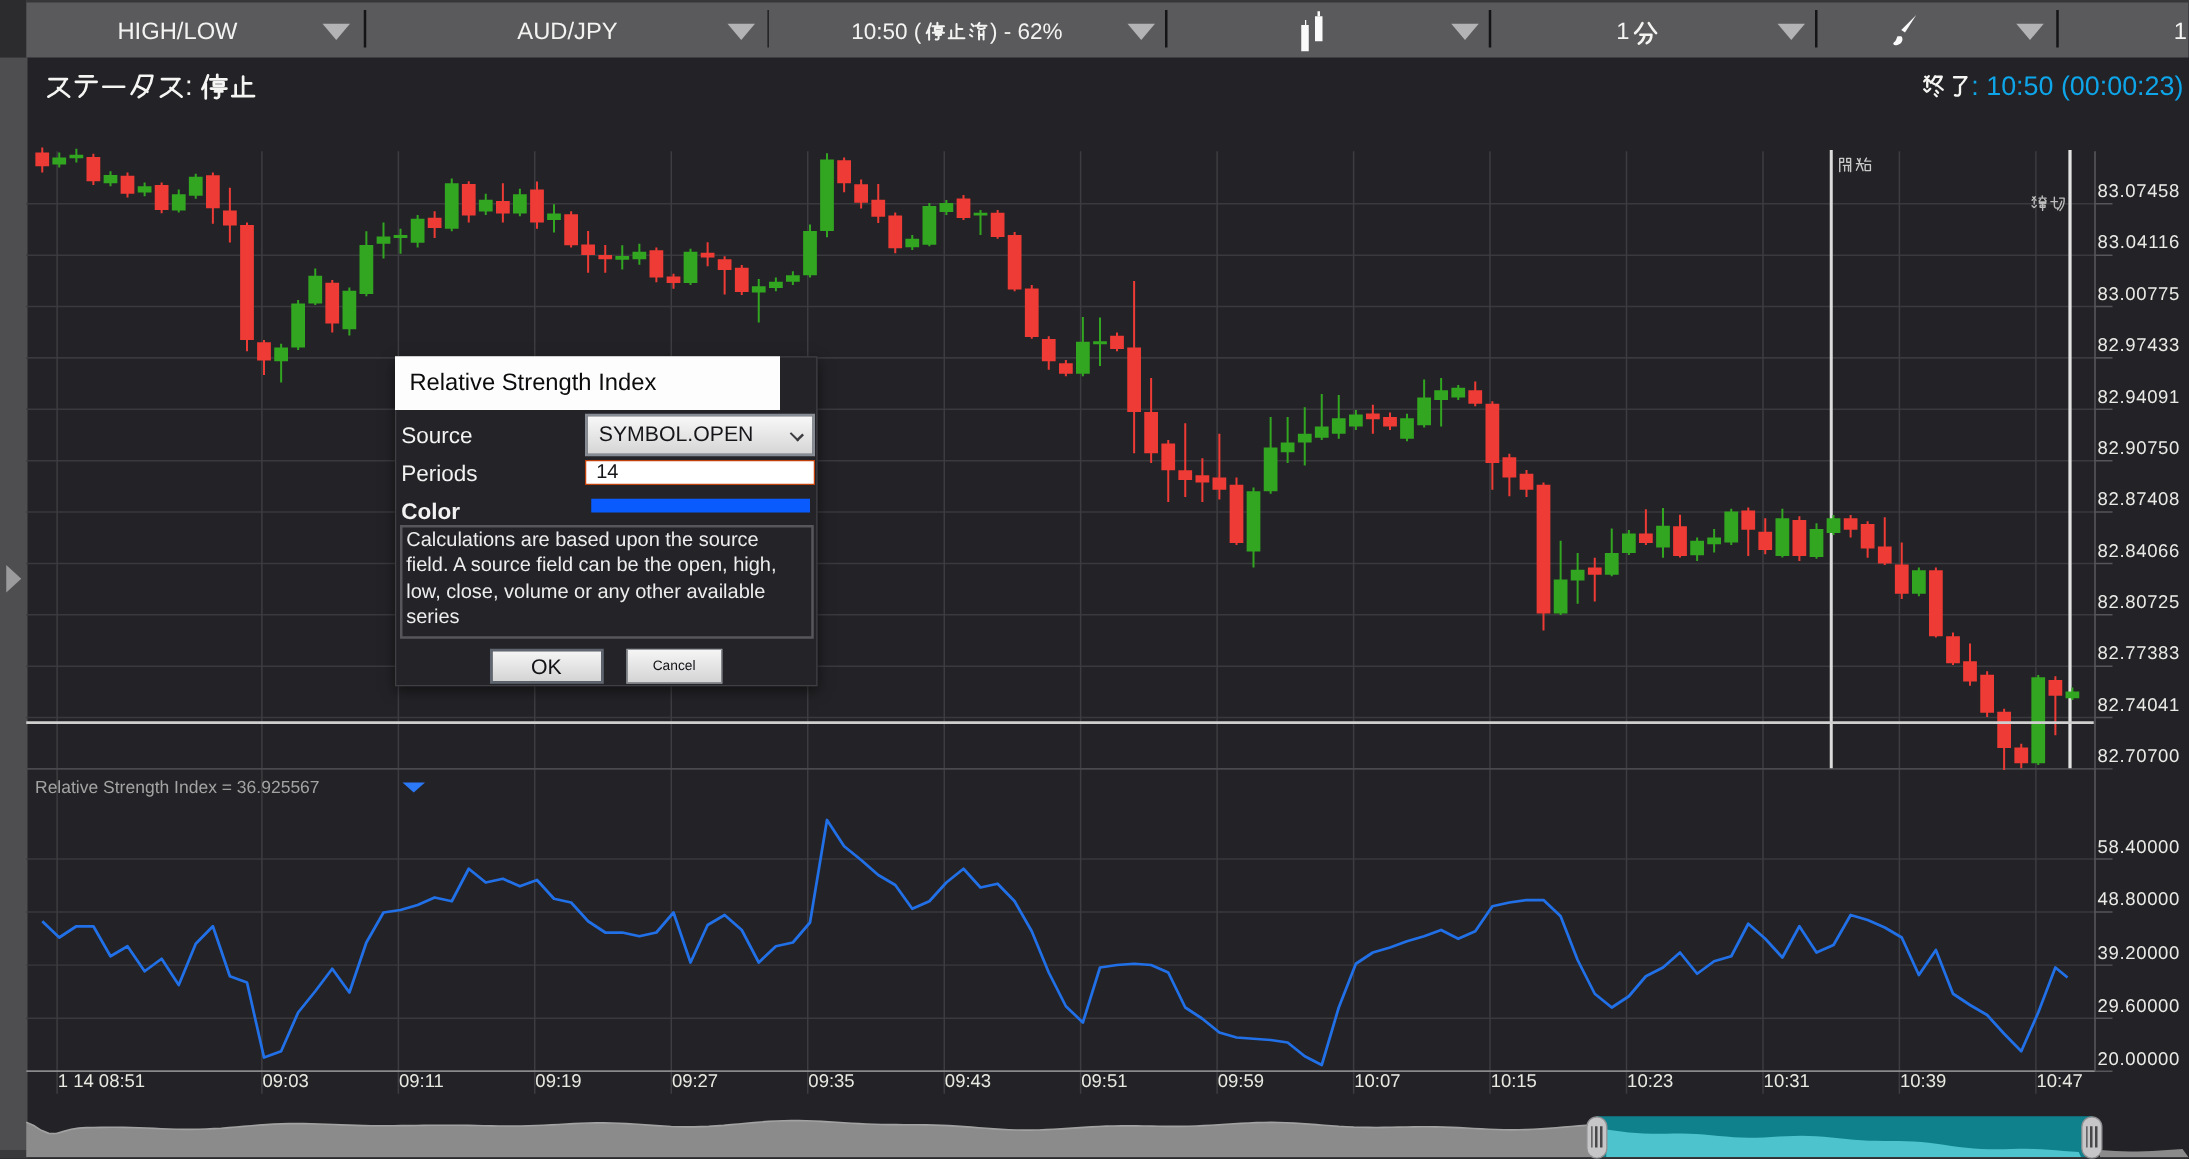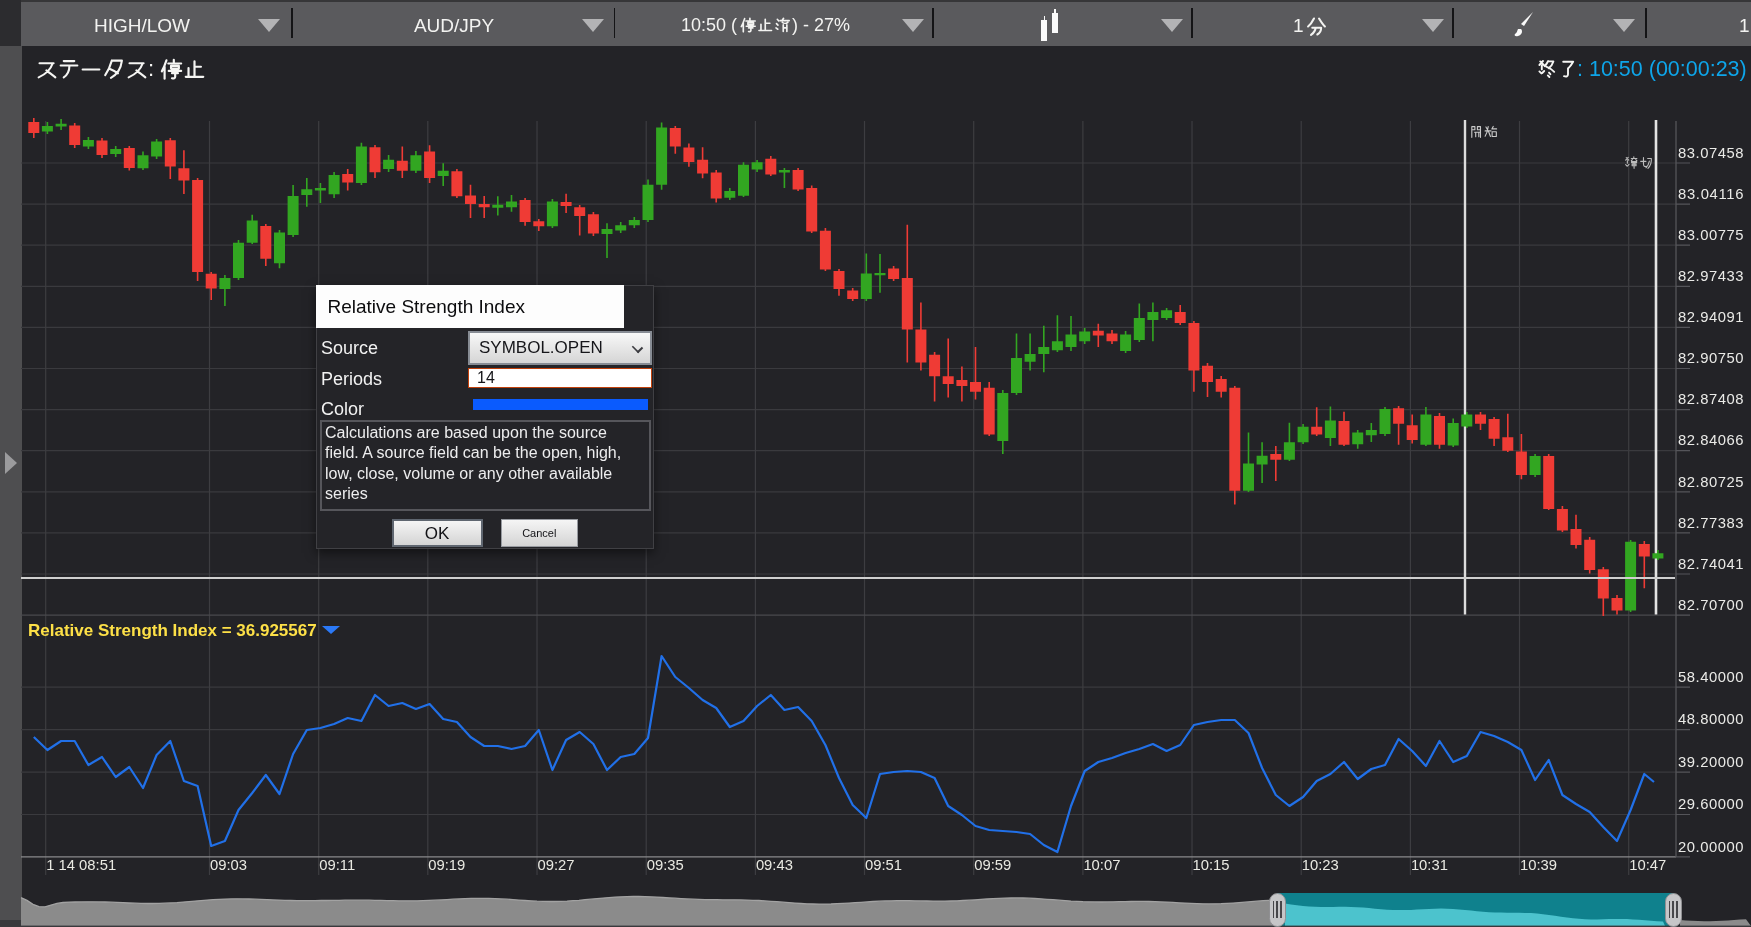--- a/index.html
+++ b/index.html
@@ -70,21 +70,21 @@
 <div style="position:absolute;left:681px;top:15px;font-size:18px;color:#f3f3f1;white-space:nowrap;">10:50 (</div>
 <svg style="position:absolute;left:740px;top:17px" width="16.5" height="16.5" viewBox="0 0 100 100">
     <path d="M28,10C22,28 16,44 8,58 M20,38V90 M60,8V18 M36,24H92 M48,34H82V46H48Z M38,56H92 M52,66H78 M66,56V82C66,88 60,90 52,88" stroke="#f3f3f1" stroke-width="10" fill="none" stroke-linecap="round" stroke-linejoin="round"></path>
   </svg>
 <svg style="position:absolute;left:757px;top:17px" width="16.5" height="16.5" viewBox="0 0 100 100">
     <path d="M12,82H88 M50,14V82 M24,44V82 M50,38H78" stroke="#f3f3f1" stroke-width="10" fill="none" stroke-linecap="round" stroke-linejoin="round"></path>
   </svg>
 <svg style="position:absolute;left:774px;top:17px" width="16.5" height="16.5" viewBox="0 0 100 100">
     <path d="M20,14L29,24 M15,40L24,49 M12,66L23,74 M38,22H92 M58,8L50,20 M50,32C58,40 74,40 84,32 M56,48V88 M78,48V88 M56,66H78" stroke="#f3f3f1" stroke-width="10" fill="none" stroke-linecap="round" stroke-linejoin="round"></path>
   </svg>
-<div style="position:absolute;left:792px;top:15px;font-size:18px;color:#f3f3f1;white-space:nowrap;">) - 27%</div>
+<div style="position:absolute;left:792px;top:15px;font-size:18px;color:#f3f3f1;white-space:nowrap;">) - 62%</div>
 <div style="position:absolute;left:1293px;top:15px;font-size:19px;color:#f3f3f1;white-space:nowrap;">1</div>
 <svg style="position:absolute;left:1306px;top:16px" width="21" height="21" viewBox="0 0 100 100">
     <path d="M38,12C30,28 20,42 10,50 M62,12C72,28 82,42 90,50 M30,56H72C72,72 66,82 54,88 M46,56C44,70 36,82 24,90" stroke="#f3f3f1" stroke-width="10" fill="none" stroke-linecap="round" stroke-linejoin="round"></path>
   </svg>
 <div style="position:absolute;left:1739px;top:15px;font-size:19px;color:#f3f3f1;white-space:nowrap;">1</div>
 <div class="tri" style="left:258px;top:19px"></div>
 <div class="tri" style="left:581.6px;top:19px"></div>
 <div class="tri" style="left:901.8px;top:19px"></div>
 <div class="tri" style="left:1160.5px;top:19px"></div>
 <div class="tri" style="left:1421.7px;top:19px"></div>
@@ -131,33 +131,33 @@
   </svg>
 <svg style="position:absolute;left:1484px;top:125px" width="14" height="14" viewBox="0 0 100 100">
     <path d="M30,12C27,38 18,64 8,80 M8,42H50 M14,14C28,36 40,60 46,82 M66,10L56,28 M56,28H90 M58,48H88V82H58Z" stroke="#c9c9c9" stroke-width="8" fill="none" stroke-linecap="round" stroke-linejoin="round"></path>
   </svg>
 <svg style="position:absolute;left:1624px;top:156px" width="14" height="14" viewBox="0 0 100 100">
     <path d="M70,6V14 M52,18H92 M60,26L52,34 M84,26L92,34 M54,40H90V48H54Z M72,40V88 M58,58H86V70H58Z M30,10L12,30 M16,12L34,30 M24,32V52 M12,62L22,72 M36,60L26,70" stroke="#bcbcbc" stroke-width="8" fill="none" stroke-linecap="round" stroke-linejoin="round"></path>
   </svg>
 <svg style="position:absolute;left:1639px;top:156px" width="14" height="14" viewBox="0 0 100 100">
     <path d="M12,38H50 M32,12V58C32,72 40,78 52,74 M62,18H88C90,44 84,68 64,88 M74,36C70,56 62,72 50,84" stroke="#bcbcbc" stroke-width="8" fill="none" stroke-linecap="round" stroke-linejoin="round"></path>
   </svg>
-<div style="position:absolute;left:28px;top:621px;font-size:17px;color:#fde047;white-space:nowrap;font-weight:bold;">Relative Strength Index = 36.925567</div>
+<div style="position:absolute;left:28px;top:621px;font-size:14px;color:#a3a3a3;white-space:nowrap;">Relative Strength Index = 36.925567</div>
 <div style="position:absolute;left:322px;top:626px;width:0;height:0;border-left:9px solid transparent;border-right:9px solid transparent;border-top:8px solid #2b79f7"></div>
 <div style="position:absolute;left:1268.5px;top:892.5px;width:17px;height:34px;border-radius:8.5px;background:#c6c6c8;border:1px solid #8f8f92"></div>
 <div style="position:absolute;left:1272.5px;top:901px;width:1.5px;height:17px;background:#47474a"></div>
 <div style="position:absolute;left:1276.25px;top:901px;width:1.5px;height:17px;background:#47474a"></div>
 <div style="position:absolute;left:1280.0px;top:901px;width:1.5px;height:17px;background:#47474a"></div>
 <div style="position:absolute;left:1664.5px;top:892.5px;width:17px;height:34px;border-radius:8.5px;background:#c6c6c8;border:1px solid #8f8f92"></div>
 <div style="position:absolute;left:1668.5px;top:901px;width:1.5px;height:17px;background:#47474a"></div>
 <div style="position:absolute;left:1672.25px;top:901px;width:1.5px;height:17px;background:#47474a"></div>
 <div style="position:absolute;left:1676.0px;top:901px;width:1.5px;height:17px;background:#47474a"></div>
 <div style="position:absolute;left:315.5px;top:284.5px;width:338px;height:264.5px;background:#242428;border:1px solid #404044;box-shadow:0 4px 10px rgba(0,0,0,.5)"></div>
 <div style="position:absolute;left:315.5px;top:284.5px;width:308px;height:43.5px;background:#fdfdfd;color:#0c0c0e;font-size:19px;line-height:43.5px;padding-left:12px">Relative Strength Index</div>
 <div style="position:absolute;left:321.0px;top:338px;font-size:18px;color:#f2f2f2;white-space:nowrap;">Source</div>
 <div style="position:absolute;left:321.0px;top:368.5px;font-size:18px;color:#f2f2f2;white-space:nowrap;">Periods</div>
-<div style="position:absolute;left:321.0px;top:399px;font-size:18px;color:#f2f2f2;white-space:nowrap;">Color</div>
+<div style="position:absolute;left:321.0px;top:399px;font-size:18px;color:#f2f2f2;white-space:nowrap;font-weight:bold;">Color</div>
 <div style="position:absolute;left:468px;top:331px;width:184px;height:34px;background:linear-gradient(#f8f8f8,#d5d5d5);border:2px solid #878c94;color:#16161a;font-size:17px;line-height:30px;padding-left:9px">SYMBOL.OPEN</div>
 <div style="position:absolute;left:633px;top:343px;width:9px;height:9px;border-right:2px solid #3c3c40;border-bottom:2px solid #3c3c40;transform:rotate(45deg) scale(1,.8)"></div>
 <div style="position:absolute;left:468px;top:367.5px;width:184px;height:20.5px;background:#fff;border:1px solid #c2410c;color:#16161a;font-size:16px;line-height:18px;padding-left:8px">14</div>
 <div style="position:absolute;left:473px;top:399px;width:175px;height:11px;background:#0a5bfe"></div>
 <div style="position:absolute;left:320px;top:420px;width:330.5px;height:91px;border:2px solid #56565b;color:#ededee;font-size:16px;line-height:20.3px;padding:1px 3px;white-space:nowrap">Calculations are based upon the source<br>field. A source field can be the open, high,<br>low, close, volume or any other available<br>series</div>
 <div style="position:absolute;left:391.5px;top:518.5px;width:91px;height:28.5px;background:linear-gradient(#f5f5f5,#d4d4d4);border:2px solid #5f6670;color:#121216;font-size:17px;text-align:center;line-height:25px">OK</div>
 <div style="position:absolute;left:500.5px;top:518.5px;width:77.5px;height:28.5px;background:linear-gradient(#f5f5f5,#d4d4d4);border:1px solid #979aa0;color:#121216;font-size:11px;text-align:center;line-height:27px">Cancel</div>
 </body></html>

